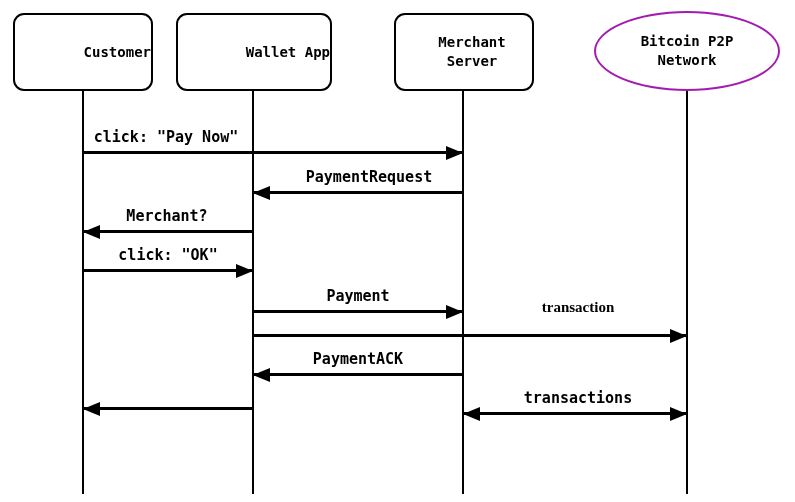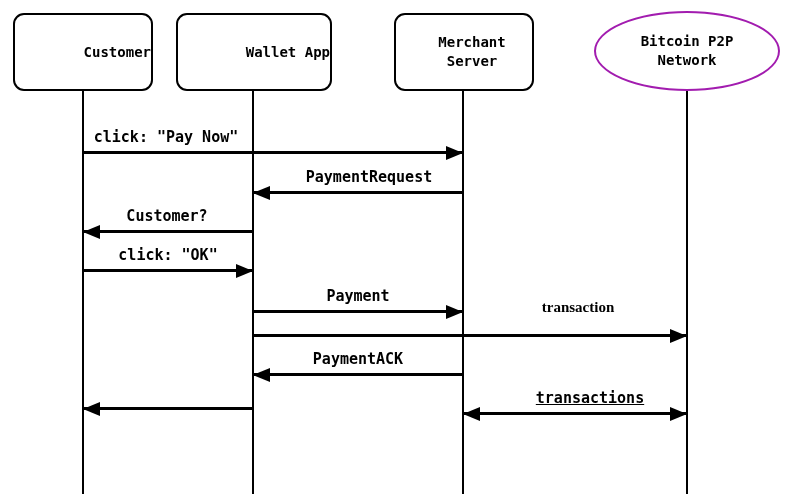--- a/index.html
+++ b/index.html
@@ -98,32 +98,32 @@
   <div class="lifeline" style="left:686px;"></div>
 
 <div class="msg-line" style="left: 83px; width: 380px; top: 151px;"></div>
     <div class="arrow-head right" style="left: 446px; top: 146px;"></div>
     <div class="msg-label" style="left: 166px; bottom: 355px;">click: "Pay Now"</div>
     <div class="msg-line" style="left: 253px; width: 210px; top: 191px;"></div>
     <div class="arrow-head left" style="left: 253px; top: 186px;"></div>
     <div class="msg-label" style="left: 369px; bottom: 315px;">PaymentRequest</div>
     <div class="msg-line" style="left: 83px; width: 170px; top: 230px;"></div>
     <div class="arrow-head left" style="left: 83px; top: 225px;"></div>
-    <div class="msg-label" style="left: 167px; bottom: 276px;">Customer?</div>
+    <div class="msg-label" style="left: 167px; bottom: 276px;">Merchant?</div>
     <div class="msg-line" style="left: 83px; width: 170px; top: 269px;"></div>
     <div class="arrow-head right" style="left: 236px; top: 264px;"></div>
     <div class="msg-label" style="left: 168px; bottom: 237px;">click: "OK"</div>
     <div class="msg-line" style="left: 253px; width: 210px; top: 310px;"></div>
     <div class="arrow-head right" style="left: 446px; top: 305px;"></div>
     <div class="msg-label" style="left: 358px; bottom: 196px;">Payment</div>
     <div class="msg-line" style="left: 253px; width: 434px; top: 334px;"></div>
     <div class="arrow-head right" style="left: 670px; top: 329px;"></div>
     <div class="msg-label" style="left: 578px; bottom: 185px; font-family: Liberation Serif, serif;">transaction</div>
     <div class="msg-line" style="left: 253px; width: 210px; top: 373px;"></div>
     <div class="arrow-head left" style="left: 253px; top: 368px;"></div>
     <div class="msg-label" style="left: 358px; bottom: 133px;">PaymentACK</div>
     <div class="msg-line" style="left: 83px; width: 170px; top: 407px;"></div>
     <div class="arrow-head left" style="left: 83px; top: 402px;"></div>
     <div class="msg-line" style="left: 463px; width: 224px; top: 412px;"></div>
     <div class="arrow-head left" style="left: 463px; top: 407px;"></div>
     <div class="arrow-head right" style="left: 670px; top: 407px;"></div>
-    <div class="msg-label" style="left: 590px; bottom: 94px; text-decoration: underline;">transactions</div>
+    <div class="msg-label" style="left: 578px; bottom: 94px;">transactions</div>
   </div>
 
 </body></html>

